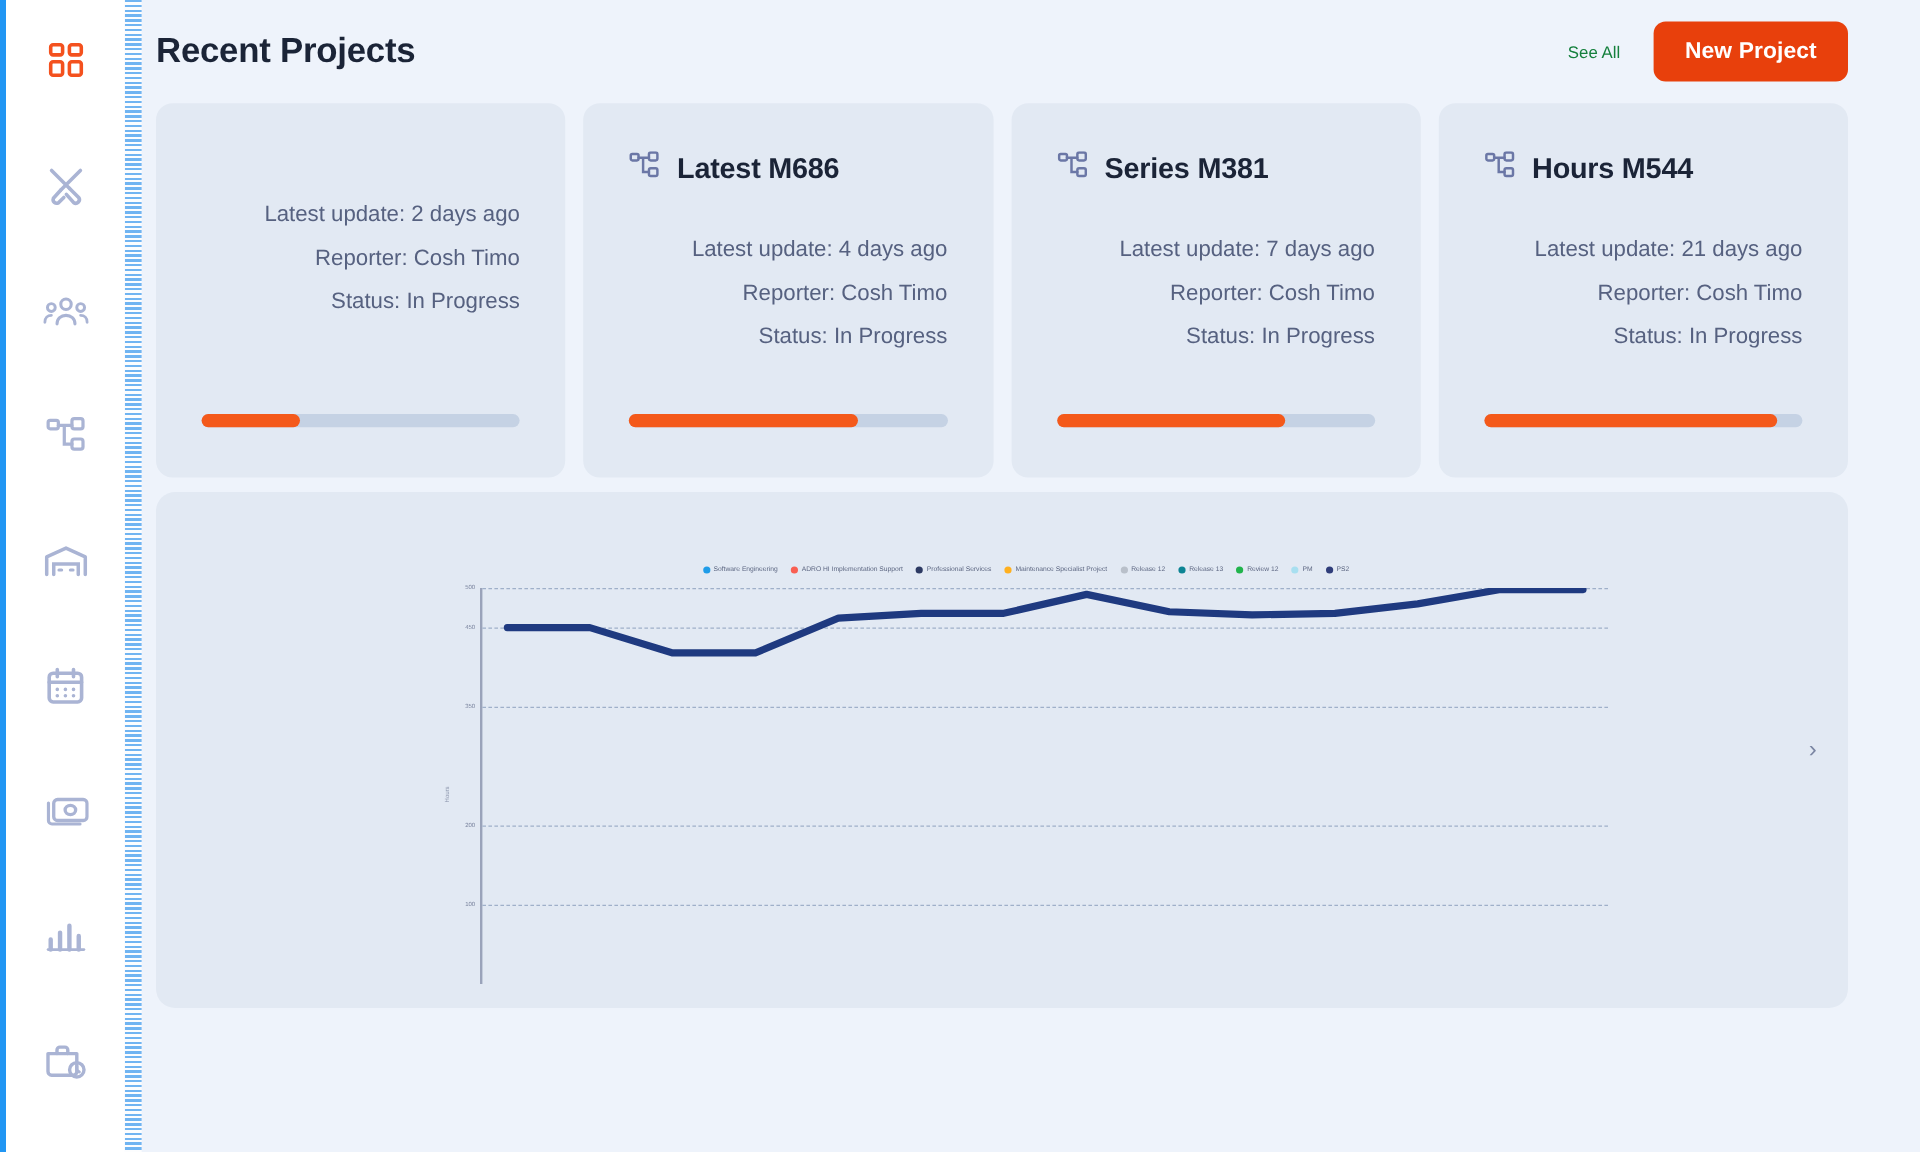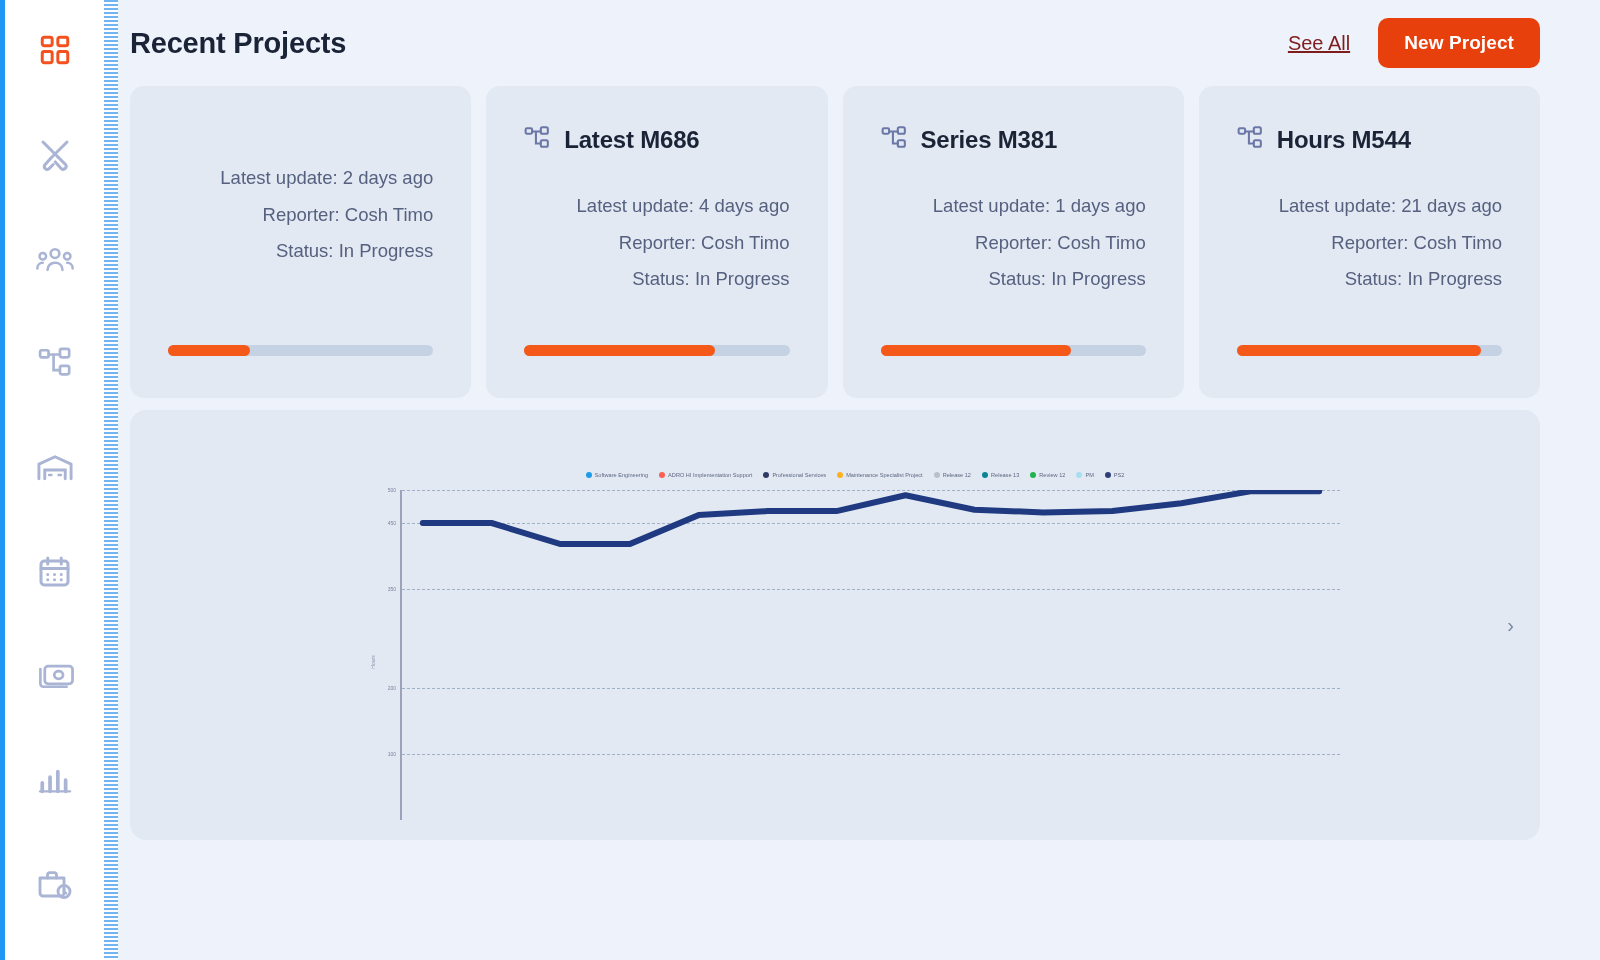--- a/index.html
+++ b/index.html
@@ -55,23 +55,22 @@
   .section-head {
     display: flex; align-items: center;
     height: 86px;
   }
   .section-title {
     font-size: 29px; font-weight: bold; color: #1b2437;
     letter-spacing: -.2px;
   }
   .head-actions { margin-left: auto; display: flex; align-items: center; gap: 28px; }
   .link-btn {
-    font-size: 20px; color: #7f1d1d; cursor: pointer;
+    font-size: 14px; color: #15803d; cursor: pointer;
     font-weight: normal;
-    text-decoration: underline;
   }
   .primary-btn {
     background: #e8400c; color: #fff;
     font-size: 19px; font-weight: bold;
     padding: 14px 26px; border: none; border-radius: 10px;
     cursor: pointer; letter-spacing: .1px;
   }
 
   
   .cards { display: flex; gap: 15px; }
@@ -325,21 +324,21 @@
             <svg width="26" height="24" viewBox="0 0 24 22" fill="none">
               <rect x="1.5" y="2" width="6" height="5" rx="1.2" stroke="#6b77a6" stroke-width="1.9"></rect>
               <rect x="15.5" y="1" width="6.5" height="6" rx="1.4" stroke="#6b77a6" stroke-width="1.9"></rect>
               <rect x="15.5" y="13" width="6.5" height="6" rx="1.4" stroke="#6b77a6" stroke-width="1.9"></rect>
               <path d="M7.5 5h3.5v11h4.5M11 5h4.5" stroke="#6b77a6" stroke-width="1.9" stroke-linecap="round"></path>
             </svg>
           </span>
           <span class="card-title">Series M381</span>
         </div>
         <div class="card-meta">
-          <div>Latest update: 1 days ago</div>
+          <div>Latest update: 7 days ago</div>
           <div>Reporter: Cosh Timo</div>
           <div>Status: In Progress</div>
         </div>
         <div class="progress-track">
           <div class="progress-fill" style="width: 72%;"></div>
         </div>
       </div>
 
       <div class="card">
         <div class="card-title-row">

